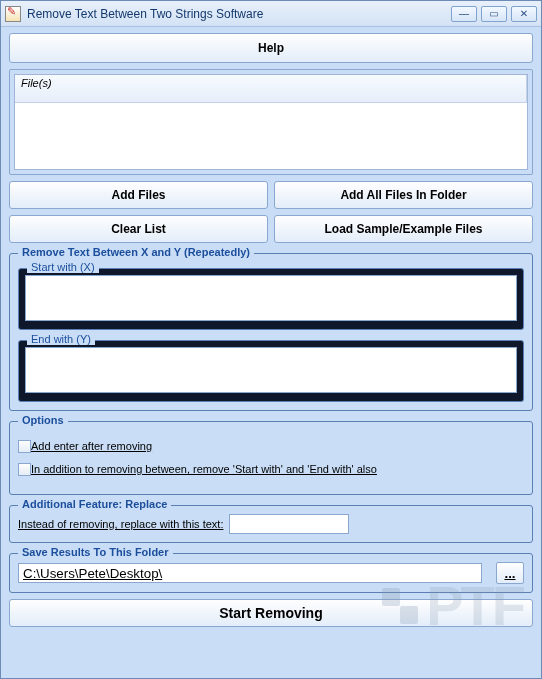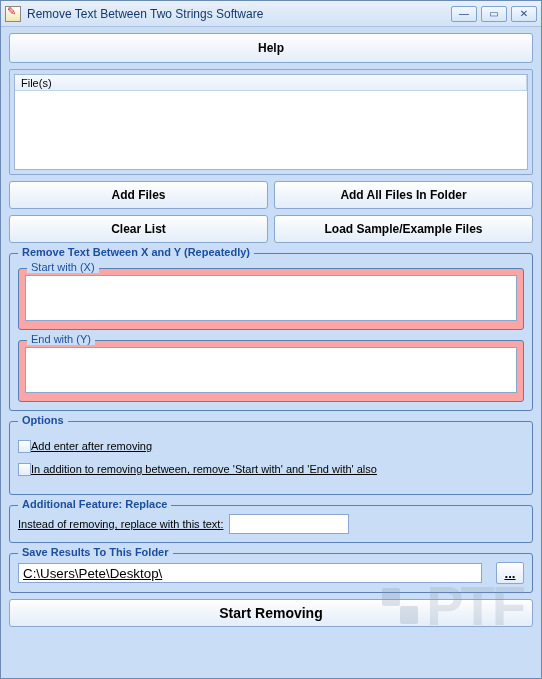--- a/index.html
+++ b/index.html
@@ -80,24 +80,25 @@
   background: #c9def6;
   border-radius: 2px;
   padding: 4px;
 }
 .fileslist {
   height: 96px;
   background: #fff;
   border: 1px solid #9fb6d6;
 }
 .fileslist .hdr {
-  height: 16px;
+  height: 28px;
   background: linear-gradient(#f7fbff,#e6eef9);
   border-bottom: 1px solid #c5d3e8;
   display:flex;
+  font-style:italic;
 }
 .fileslist .hdr .col {
   padding: 2px 6px;
   font-size: 11px;
   color:#000;
   border-right: 1px solid #c5d3e8;
   flex:1;
 }
 .group {
   border: 1px solid #5a7fb5;
@@ -116,21 +117,21 @@
   color: #1c4e9c;
   font-weight: bold;
   font-size: 11px;
 }
 .subgroup {
   border: 1px solid #5a7fb5;
   border-radius: 3px;
   padding: 6px;
   position: relative;
   margin-top: 10px;
-  background: #fca5a5;
+  background: #0f172a;
 }
 .subgroup-title {
   position:absolute; top:-8px; left:8px;
   background:#c9def6; padding:0 4px;
   color:#1c4e9c; font-size:11px;
 }
 .textarea {
   width: 100%;
   height: 46px;
   border: 1px solid #8aa8cf;

